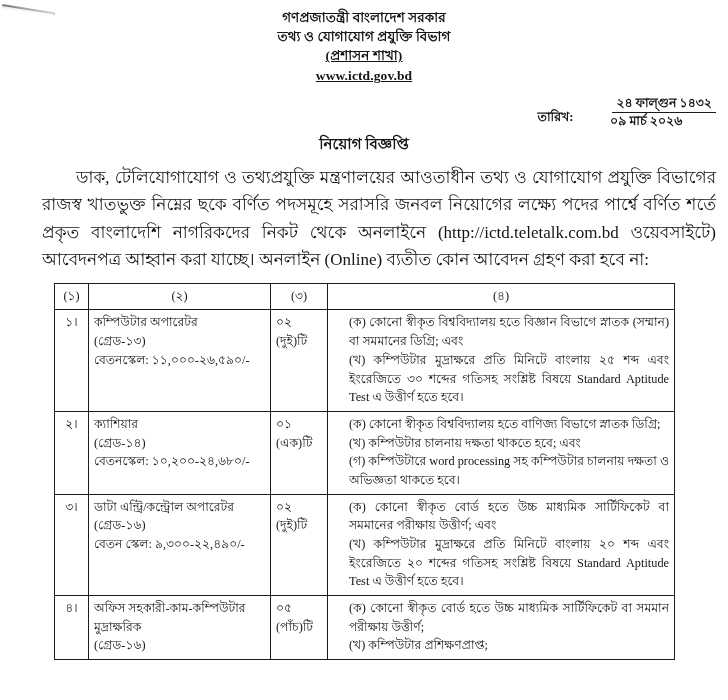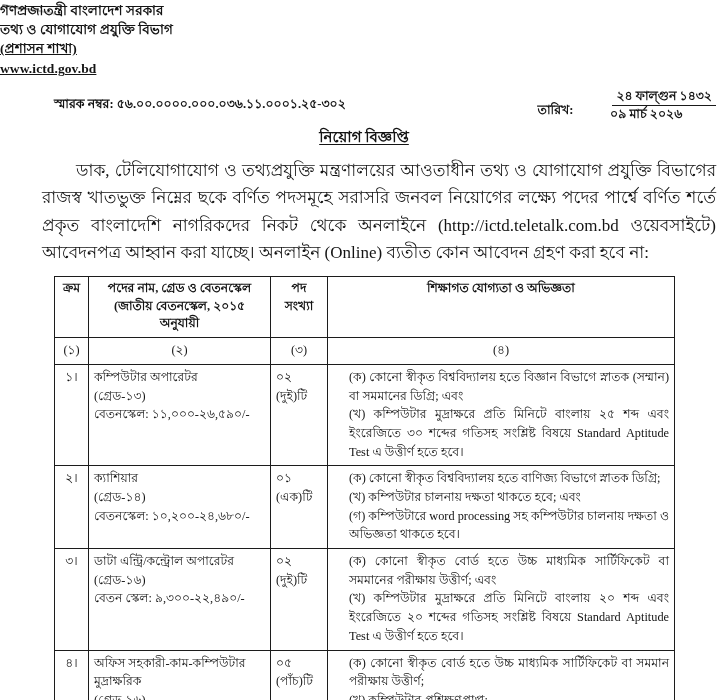--- a/index.html
+++ b/index.html
@@ -43,22 +43,22 @@
     position: absolute;
     left: 0; top: 0;
     width: 728px;
     height: 700px;
     padding: 0;
     box-sizing: border-box;
   }
 
   
   .letterhead {
-    text-align: left;
-    padding-top: 1px;
+    text-align: center;
+    padding-top: 8px;
   }
   .letterhead div {
     line-height: 1.42;
     font-size: 13.5px;
     font-weight: 700;
     letter-spacing: .1px;
   }
   .lh-1 { font-size: 13.5px; }
   .lh-2 { font-size: 13.5px; }
   .lh-3 { font-size: 13.5px; }
@@ -117,21 +117,20 @@
 
   
   .doc-title {
     text-align: center;
     font-size: 15px;
     font-weight: 700;
     margin-top: 2px;
     margin-bottom: 7px;
   }
   .doc-title span {
-    text-decoration: underline;
     text-underline-offset: 2px;
   }
 
   
   .body-para {
     margin: 0 12px 0 42px;
     font-size: 17px;
     line-height: 1.62;
     text-align: justify;
     text-indent: 34px;
@@ -186,21 +185,20 @@
 <div class="page">
 
   <div class="letterhead">
     <div class="lh-1">গণপ্রজাতন্ত্রী বাংলাদেশ সরকার</div>
     <div class="lh-3">তথ্য ও যোগাযোগ প্রযুক্তি বিভাগ</div>
     <div class="lh-4">(প্রশাসন শাখা)</div>
     <div class="lh-url">www.ictd.gov.bd</div>
   </div>
 
   <div class="memo-row">
-    <div class="memo-no">স্মারক নম্বর: ৫৬.০০.০০০০.০০০.০৩৬.১১.০০০১.২৫-৩০২</div>
     <div class="date-block">
       <div class="date-label">তারিখ:</div>
       <div class="date-stack">
         <div class="date-bn">২৪ ফাল্গুন ১৪৩২</div>
         <div class="date-en">০৯ মার্চ ২০২৬</div>
       </div>
     </div>
   </div>
 
   <div class="doc-title">
@@ -210,32 +208,20 @@
   <div class="body-para">ডাক, টেলিযোগাযোগ ও তথ্যপ্রযুক্তি মন্ত্রণালয়ের আওতাধীন তথ্য ও যোগাযোগ প্রযুক্তি বিভাগের রাজস্ব খাতভুক্ত নিম্নের ছকে বর্ণিত পদসমূহে সরাসরি জনবল নিয়োগের লক্ষ্যে পদের পার্শ্বে বর্ণিত শর্তে প্রকৃত বাংলাদেশি নাগরিকদের নিকট থেকে অনলাইনে (http://ictd.teletalk.com.bd ওয়েবসাইটে) আবেদনপত্র আহ্বান করা যাচ্ছে। অনলাইন (Online) ব্যতীত কোন আবেদন গ্রহণ করা হবে না:</div>
 
   <table class="circular">
     <colgroup>
       <col class="col-sl">
         <col class="col-post">
         <col class="col-count">
         <col class="col-qual">
     </colgroup>
     <thead>
-      <tr>
-        <th>ক্রম</th>
-        <th>
-          <span class="post-line">পদের নাম, গ্রেড ও বেতনস্কেল</span>
-          <span class="post-line">(জাতীয় বেতনস্কেল, ২০১৫ অনুযায়ী</span>
-        </th>
-        <th>
-          <span class="post-line">পদ</span>
-          <span class="post-line">সংখ্যা</span>
-        </th>
-        <th>শিক্ষাগত যোগ্যতা ও অভিজ্ঞতা</th>
-      </tr>
       <tr class="numrow">
         <td>(১)</td>
         <td>(২)</td>
         <td>(৩)</td>
         <td>(৪)</td>
       </tr>
     </thead>
     <tbody>
 
       <tr>

